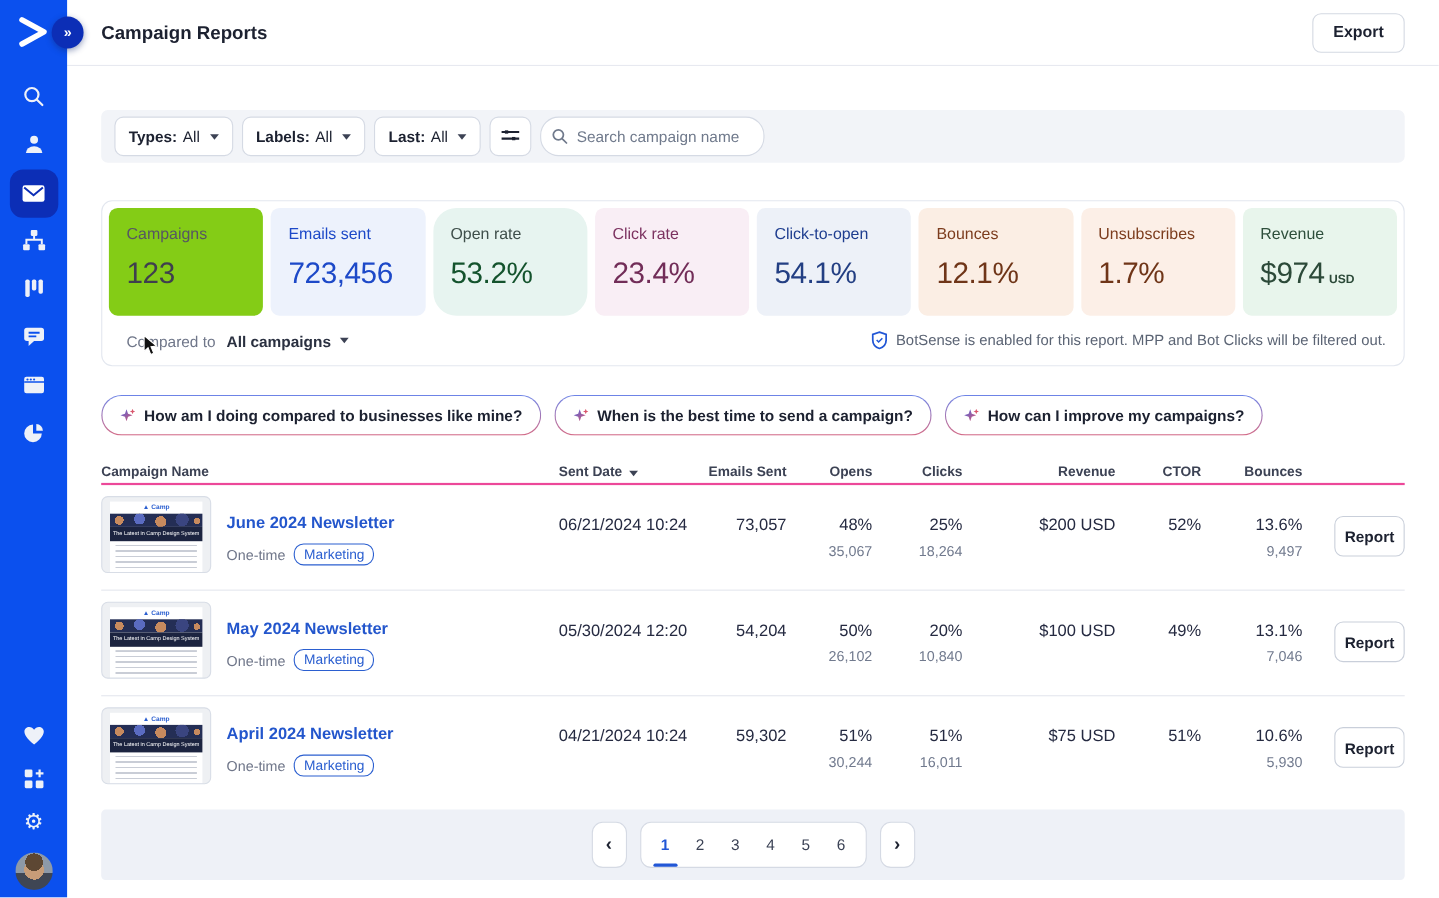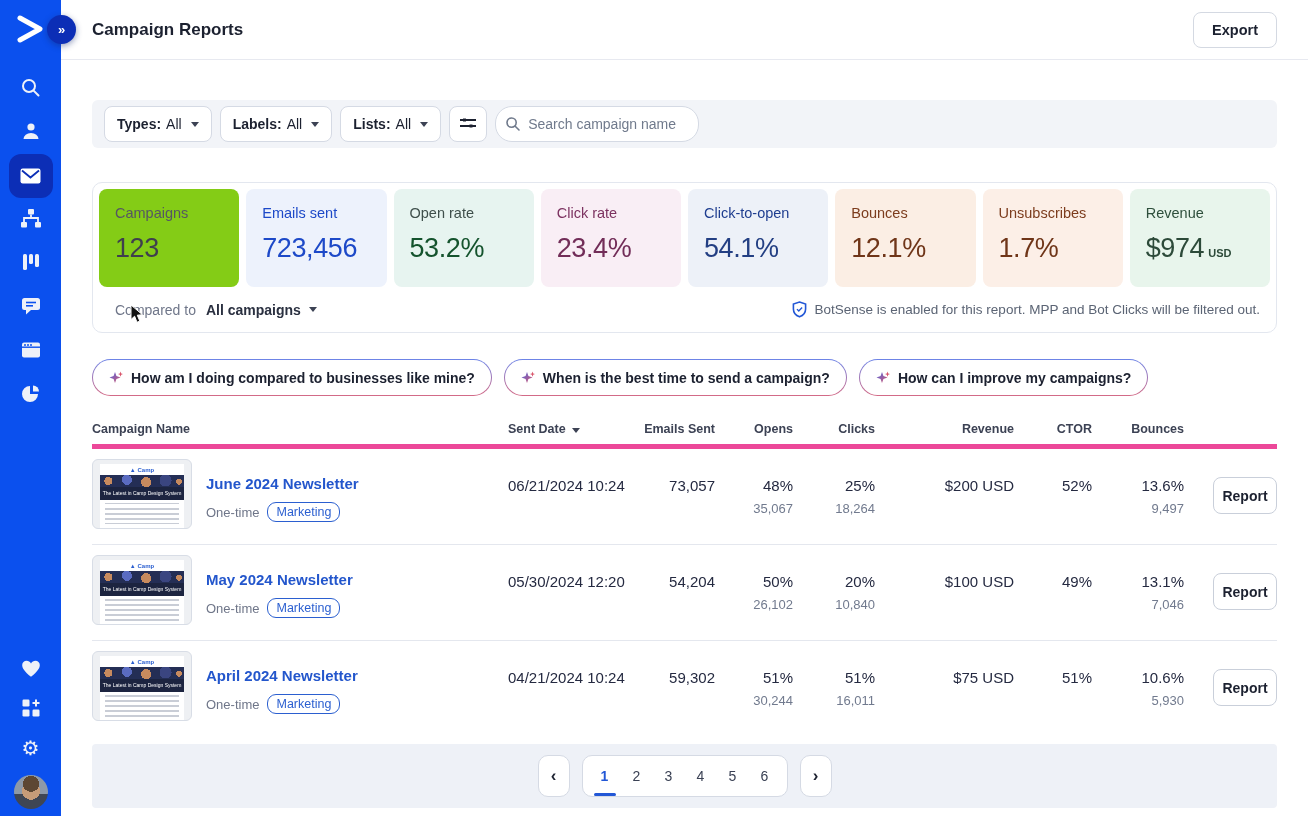--- a/index.html
+++ b/index.html
@@ -51,41 +51,41 @@
 
   
   .stats-box { margin-top:34px; border:1px solid #e3e7ef; border-radius:10px; }
   .cards { display:flex; gap:7px; padding:6px; }
   .card { flex:1; height:98px; border-radius:8px; padding:16px 16px 0; }
   .card .lbl { font-size:14.5px; display:block; }
   .card .val { font-size:27px; letter-spacing:-0.4px; display:inline-block; margin-top:12px; }
   .card .sfx { font-size:11px; font-weight:bold; margin-left:4px; }
   .c0 { background:#84cc16; } .c0 .lbl{color:#565663;} .c0 .val{color:#3f3f4e;}
   .c1 { background:#edf2fc; } .c1 .lbl{color:#1d49c8;} .c1 .val{color:#1d49c8;}
-  .c2 { background:#e7f4f0; } .c2 .lbl{color:#3f4f4b;} .c2 .val{color:#14532d;}
+  .c2 { background:#e7f4f0;border-radius:21px; } .c2 .lbl{color:#3f4f4b;} .c2 .val{color:#14532d;}
   .c3 { background:#f9eef5; } .c3 .lbl{color:#7c3260;} .c3 .val{color:#722d58;}
   .c4 { background:#edf1f8; } .c4 .lbl{color:#1e3d8f;} .c4 .val{color:#233f83;}
   .c5 { background:#fbeee4; } .c5 .lbl{color:#7c3c1d;} .c5 .val{color:#6f3518;}
   .c6 { background:#fcefe7; } .c6 .lbl{color:#7c3c1d;} .c6 .val{color:#6f3518;}
   .c7 { background:#e8f5ec; } .c7 .lbl{color:#2e4f3c;} .c7 .val{color:#2c4a39;} .c7 .sfx{color:#2c4a39;}
   .compare-row { display:flex; align-items:center; padding:8px 16px 14px 22px; }
   .compare-lbl { font-size:14px; color:#6f7689; margin-right:10px; }
   .compare-val { font-size:14px; font-weight:bold; color:#2a3040; cursor:pointer; display:flex; align-items:center; }
   .botsense { margin-left:auto; display:flex; align-items:center; gap:8px; font-size:13.5px; color:#5b6474; }
 
   
   .pills { margin-top:26px; display:flex; gap:12px; }
   .ai-pill { height:37px; display:flex; align-items:center; gap:8px; padding:0 16px;
     border:1.5px solid transparent; border-radius:19px; cursor:pointer;
     background:linear-gradient(#fff,#fff) padding-box, linear-gradient(180deg,#6c84e8,#d46a86) border-box;
     font-size:14px; font-weight:bold; color:#1c2130; }
 
   
   .grid { display:grid; grid-template-columns:416px 120px 87px 78px 82px 139px 78px 92px 93px; }
-  .thead { margin-top:26px; border-bottom:5px solid #ec4899; padding-bottom:8px; }
+  .thead { margin-top:26px; border-bottom:2px solid #ec4899; padding-bottom:3px; }
   .th { font-size:12.5px; font-weight:bold; color:#3c4254; }
   .th.right, .cell.right { text-align:right; }
   .sorticon { width:0;height:0;border-left:4px solid transparent;border-right:4px solid transparent;
     border-top:5px solid #3c4254;display:inline-block;margin-left:6px; }
   .trow { border-bottom:1px solid #e4e7ee; height:96px; }
   .trow.cut { height:93px; border-bottom:none; overflow:hidden; }
   .namecell { display:flex; gap:14px; padding-top:10px; }
   .thumb { width:100px; height:70px; border:1px solid #d8dde6; border-radius:6px; background:#eef0f3;
     overflow:hidden; display:flex; justify-content:center; cursor:pointer; }
   .thumb-inner { margin-top:4px; width:84px; background:#fff; display:flex; flex-direction:column; }
@@ -249,21 +249,21 @@
         <b>Types:</b>
         <span>All</span>
         <span class="caret"></span>
       </button>
       <button class="chip-btn">
         <b>Labels:</b>
         <span>All</span>
         <span class="caret"></span>
       </button>
       <button class="chip-btn">
-        <b>Lists:</b>
+        <b>Last:</b>
         <span>All</span>
         <span class="caret"></span>
       </button>
       <button class="icon-btn">
         <span>
           <svg width="18" height="14" viewBox="0 0 18 14">
               <line x1="1" y1="4" x2="17" y2="4" stroke="#1c2130" stroke-width="2"></line>
               <line x1="1" y1="10" x2="17" y2="10" stroke="#1c2130" stroke-width="2"></line>
               <rect x="4" y="2.5" width="3" height="3" fill="#1c2130"></rect>
               <rect x="10.5" y="8.5" width="3" height="3" fill="#1c2130"></rect>

